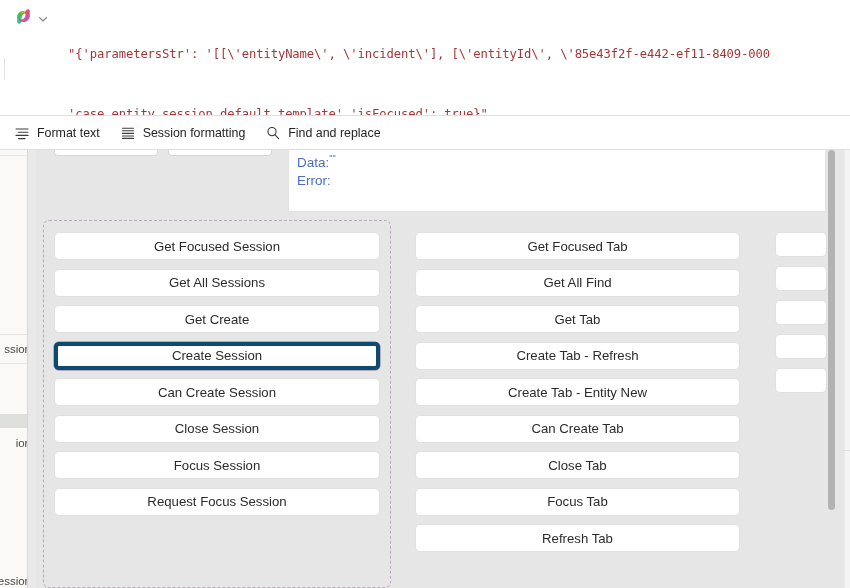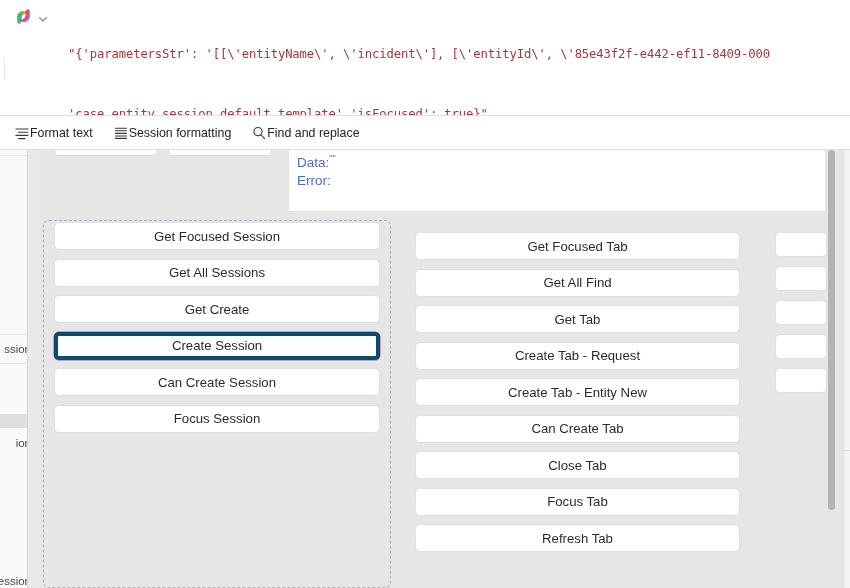--- a/index.html
+++ b/index.html
@@ -74,20 +74,21 @@
     border-bottom: 1px solid #e1dfdd;
     box-sizing: border-box;
     display: flex;
     align-items: center;
     padding-left: 12px;
     gap: 16px;
   }
   .fmt-item {
     display: flex;
     align-items: center;
+    gap: 7px;
     font-size: 12.4px;
     color: #242424;
     cursor: pointer;
     padding: 2px 2px;
     border-radius: 3px;
   }
   .fmt-ico { width: 16px; height: 16px; display: block; flex: 0 0 auto; }
 
   
   .app-body {
@@ -195,21 +196,21 @@
     background: transparent;
   }
 
   
   .col {
     position: absolute;
     display: flex;
     flex-direction: column;
     gap: 8.5px;
   }
-  .col-sessions { left: 18px; top: 72px; width: 326px; }
+  .col-sessions { left: 18px; top: 82px; width: 326px; }
   .col-tabs     { left: 379px; top: 82px; width: 325px; }
   .col-mini     { left: 739px; top: 82px; width: 52px; gap: 9px; }
 
   .wbtn {
     background: #ffffff;
     border: 1px solid #e0e0e0;
     border-radius: 5px;
     height: 28px;
     display: flex;
     align-items: center;
@@ -370,28 +371,30 @@
     </div>
 
     <div class="group-dashed"></div>
 
     <div class="col col-sessions">
       <div class="wbtn">Get Focused Session</div>
       <div class="wbtn">Get All Sessions</div>
       <div class="wbtn">Get Create</div>
       <div class="wbtn selected">Create Session</div>
       <div class="wbtn">Can Create Session</div>
+      <div class="wbtn">Close Session</div>
       <div class="wbtn">Focus Session</div>
+      <div class="wbtn">Request Focus Session</div>
     </div>
 
     <div class="col col-tabs">
       <div class="wbtn">Get Focused Tab</div>
       <div class="wbtn">Get All Find</div>
       <div class="wbtn">Get Tab</div>
-      <div class="wbtn">Create Tab - Request</div>
+      <div class="wbtn">Create Tab - Refresh</div>
       <div class="wbtn">Create Tab - Entity New</div>
       <div class="wbtn">Can Create Tab</div>
       <div class="wbtn">Close Tab</div>
       <div class="wbtn">Focus Tab</div>
       <div class="wbtn">Refresh Tab</div>
     </div>
 
     <div class="col col-mini">
       <div class="mbtn"></div>
       <div class="mbtn"></div>

